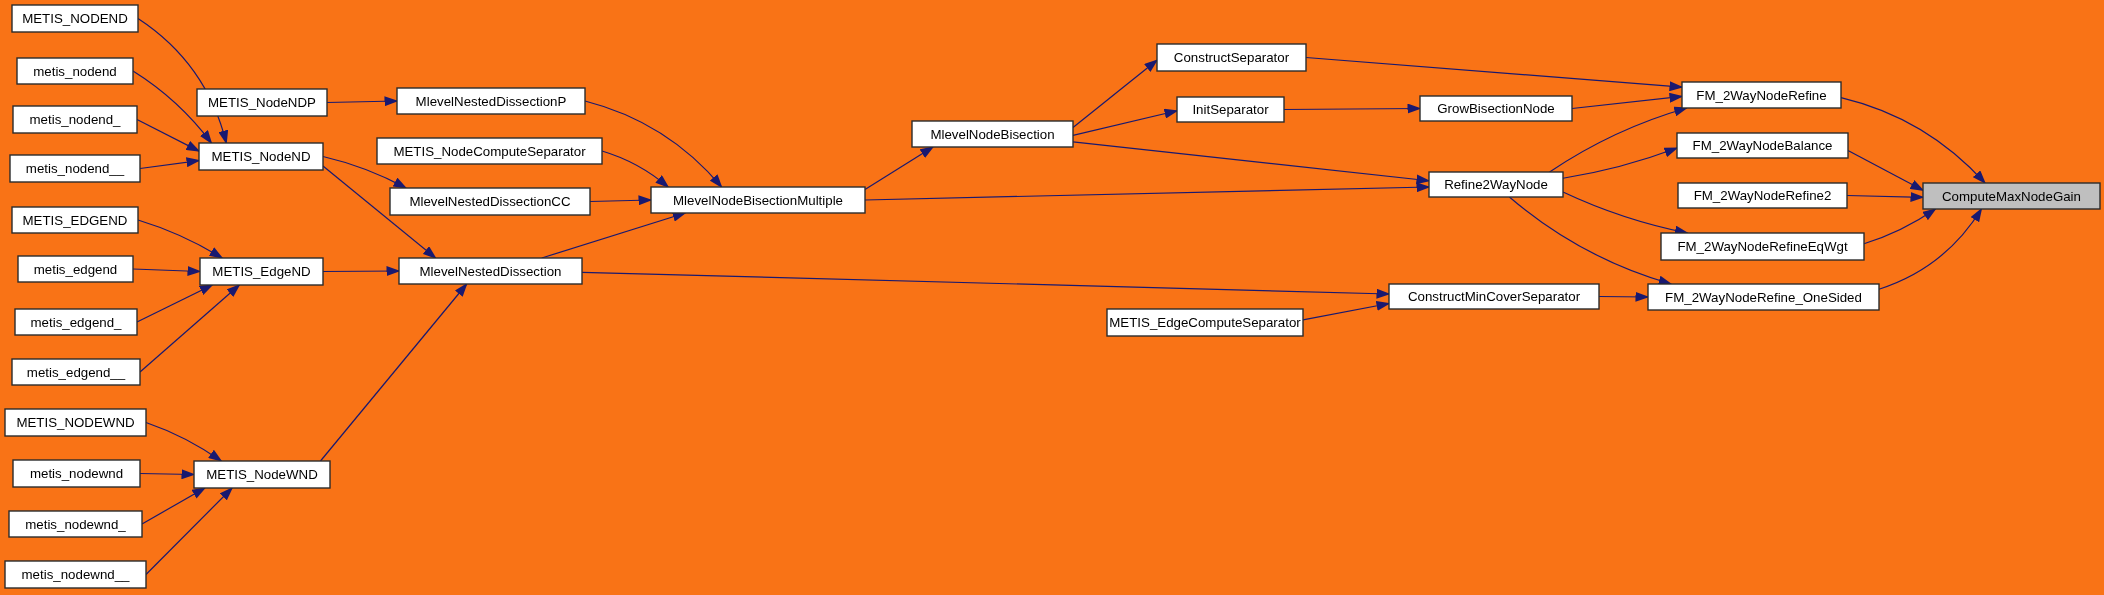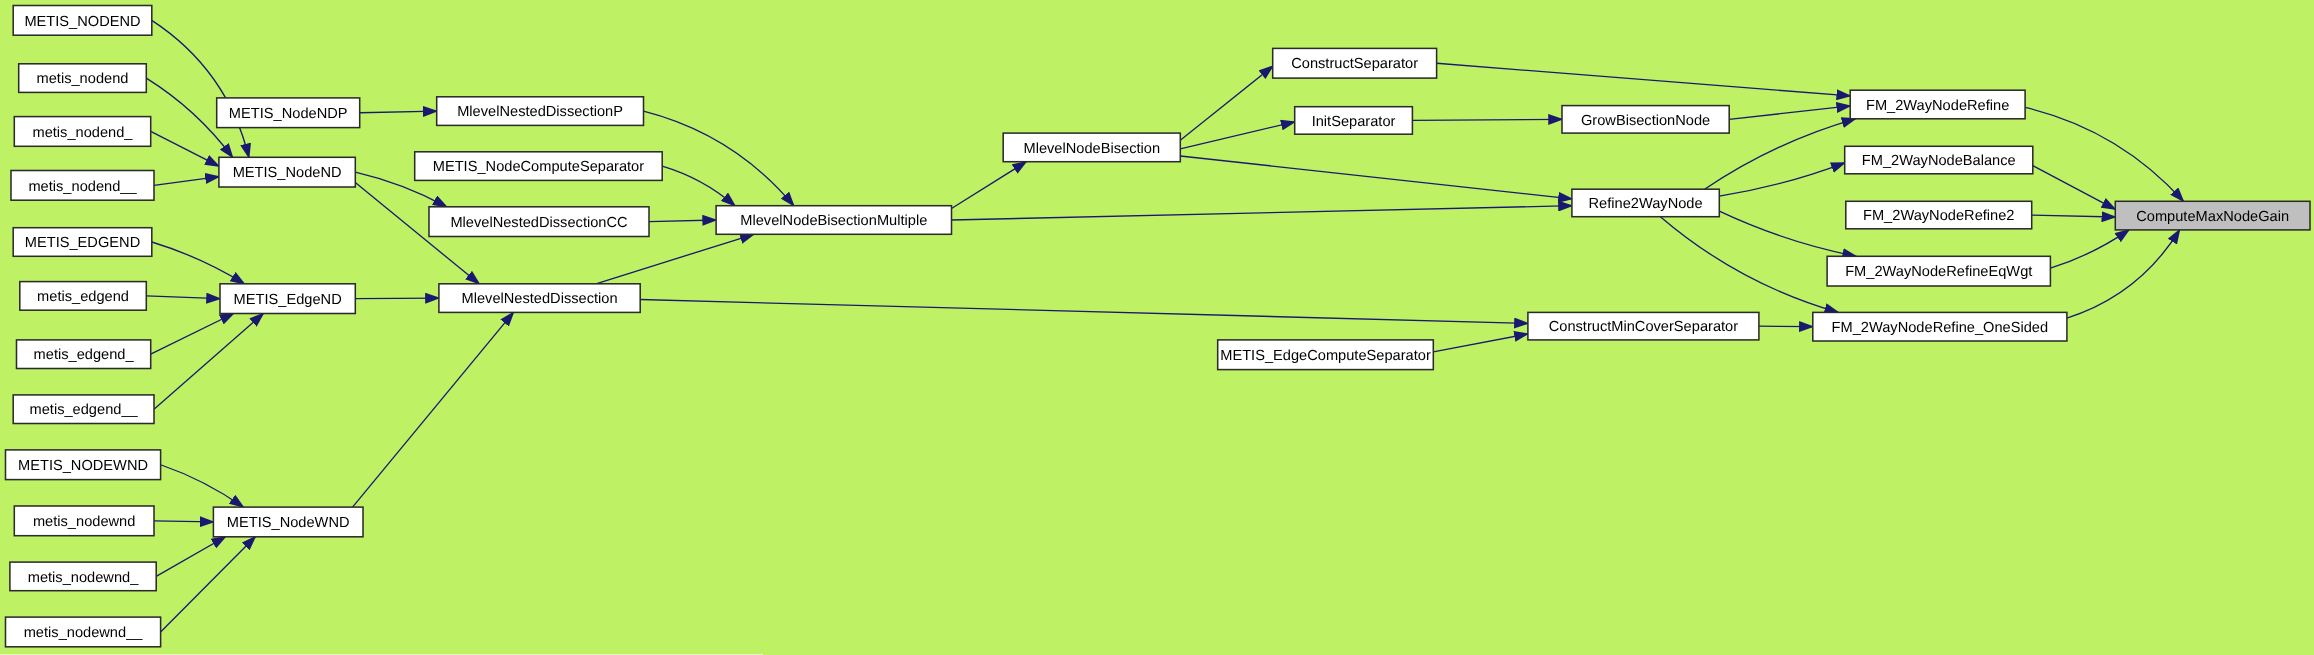--- a/index.html
+++ b/index.html
@@ -1,16 +1,16 @@
 <!DOCTYPE html>
 <html><head>
 <meta charset="utf-8">
 <style>
   html, body { margin: 0; padding: 0; background: #ffffff; }
-  #canvas { position: relative; width: 2104px; height: 595px; background: #bef264; }
+  #canvas { position: relative; width: 2104px; height: 595px; background: #f97316; }
   svg { display: block; }
   .node-label {
     font-family: "Liberation Sans", "DejaVu Sans", sans-serif;
     font-size: 13.3px;
     fill: #000000;
   }
   .edge { fill: none; stroke-width: 1.2px; }
   .node-box { stroke-width: 1.4px; }
 </style>
 </head>

